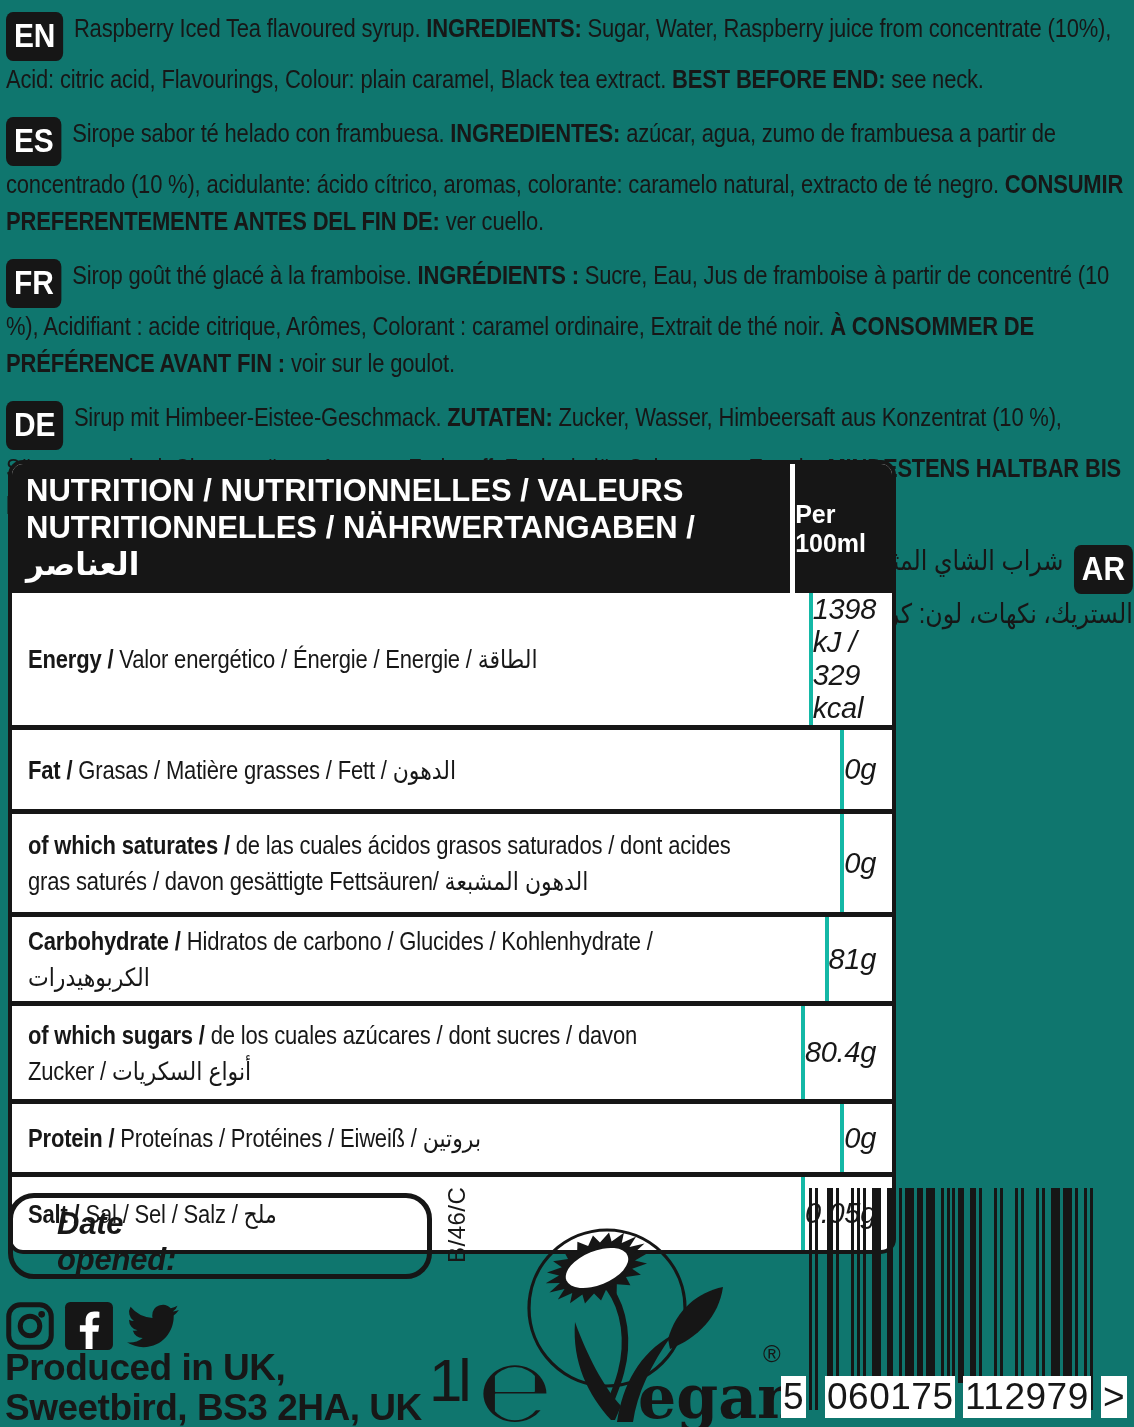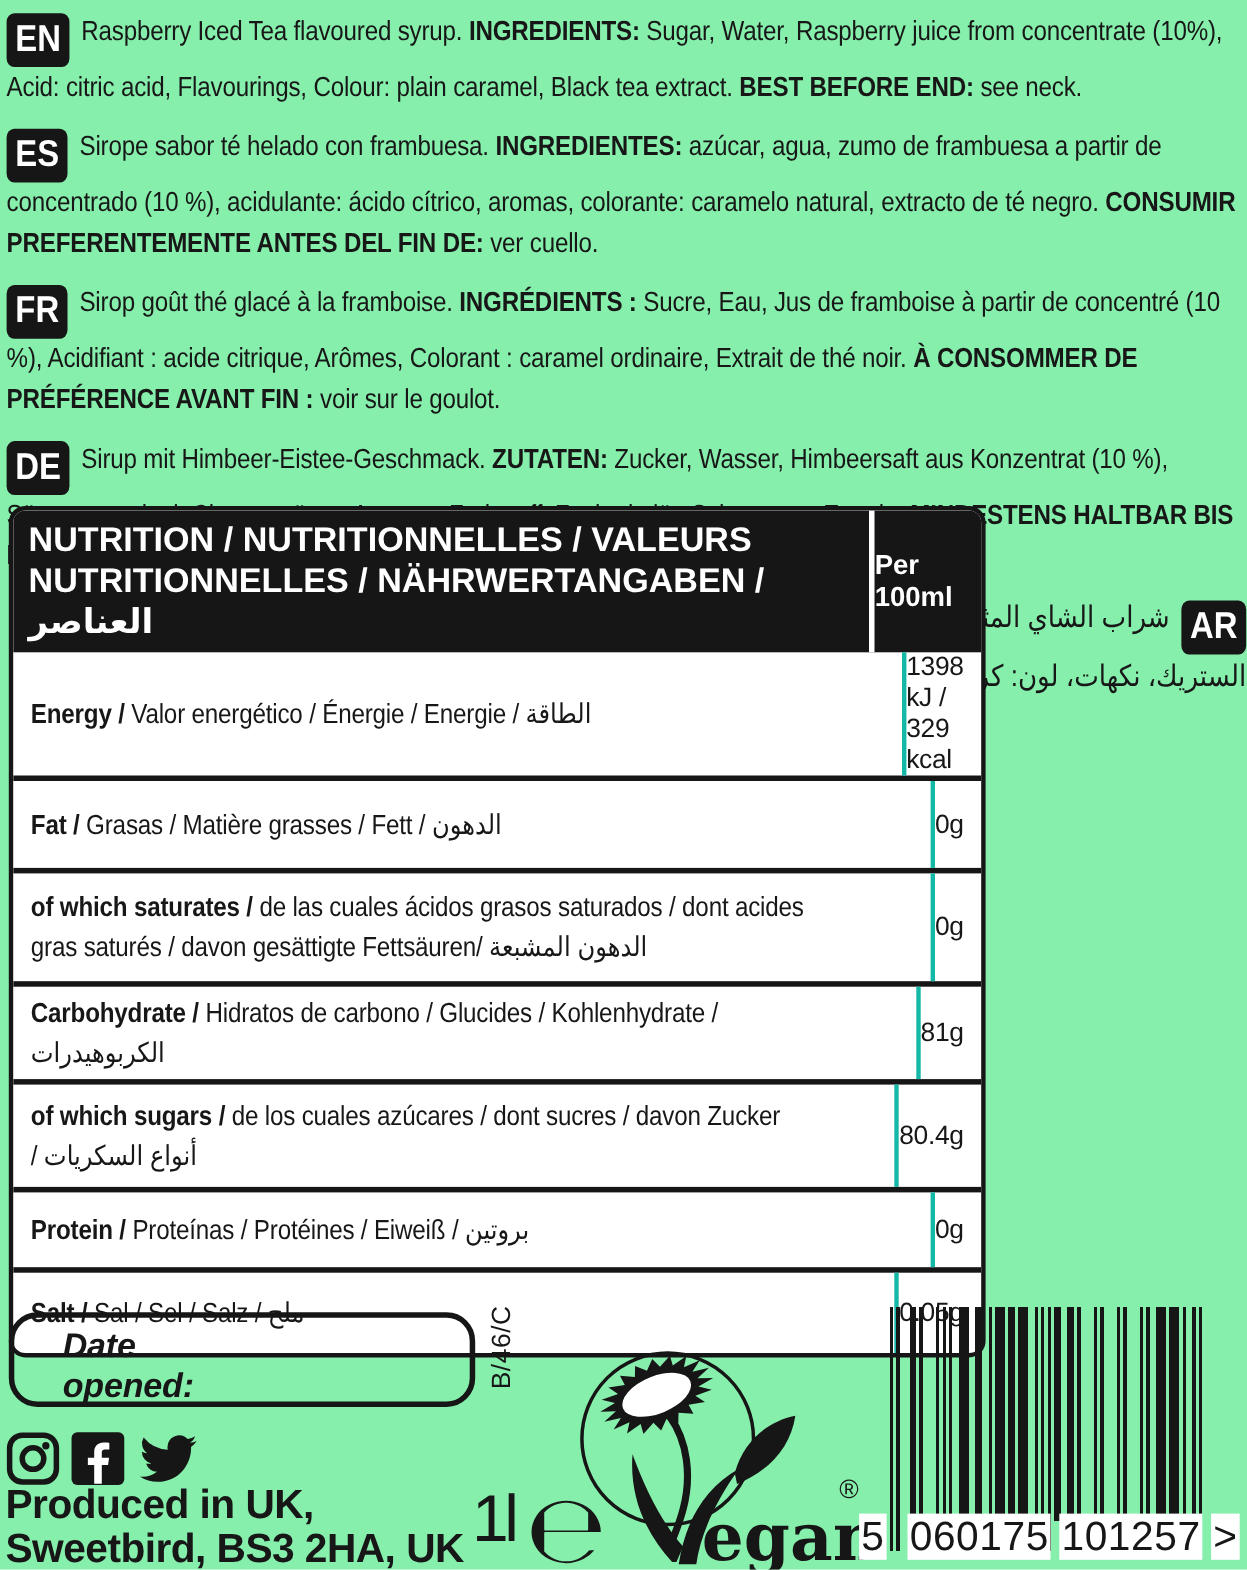--- a/index.html
+++ b/index.html
@@ -1,17 +1,17 @@
 <!DOCTYPE html>
 <html><head>
 <meta charset="utf-8">
 <style>
   html,body{margin:0;padding:0;background:#fff;}
   .canvas{
-    position:relative;width:1134px;height:1427px;background:#86efac;overflow:hidden;
+    position:relative;width:1134px;height:1427px;background:#0f766e;overflow:hidden;
     font-family:"Liberation Sans","DejaVu Sans",sans-serif;color:#171717;
   }
   
   .intro{position:absolute;top:10px;left:6px;width:1282px;transform:scaleX(0.879);transform-origin:0 0;}
   .para{font-size:25px;line-height:37px;letter-spacing:-0.2px;margin:0 0 17px 0;color:#171717;}
   .para b{font-weight:700;}
   .lang-badge{
     display:inline-block;background:#161616;color:#fff;font-weight:700;font-size:34px;line-height:34px;
     padding:6px 9px 9px 9px;border-radius:8px;margin-right:12px;vertical-align:-10px;letter-spacing:0;
   }
@@ -33,21 +33,21 @@
   .nrow{display:flex;box-sizing:border-box;}
   .nrow + .nrow{border-top:5px solid #161616;}
   .nlabel{
     width:872px;box-sizing:border-box;border-right:4px solid #14b8a6;
     display:flex;align-items:center;padding:6px 0 6px 16px;overflow:hidden;
   }
   .ltext{display:block;width:966px;transform:scaleX(0.88);transform-origin:0 50%;
     font-size:25px;line-height:36px;letter-spacing:-0.2px;}
   .ltext b{font-weight:700;}
   .nvalue{flex:1;display:flex;align-items:center;justify-content:flex-end;
-    padding-right:16px;font-size:24px;letter-spacing:-0.3px;}
+    padding-right:16px;font-size:29px;letter-spacing:-0.3px;font-style:italic;}
   .h65{min-height:65px}.h84{min-height:84px}.h103{min-height:103px}.h86{min-height:86px}
   .h98{min-height:98px}.h73{min-height:73px}.h78{min-height:78px}
   
   .date-box{
     position:absolute;left:8px;top:1193px;width:424px;height:86px;box-sizing:border-box;
     border:5px solid #161616;border-radius:26px;padding:8px 0 0 44px;
     font-weight:700;font-size:31px;line-height:36px;letter-spacing:-0.2px;font-style:italic;
   }
   .date-box .dtext{display:block;width:130px;}
   .batch{
@@ -223,17 +223,17 @@
         <rect x="83" y="0" width="1" height="65" fill="#161616"></rect>
         <rect x="85" y="0" width="1" height="65" fill="#161616"></rect>
         <rect x="86" y="0" width="1" height="65" fill="#161616"></rect>
         <rect x="87" y="0" width="1" height="65" fill="#161616"></rect>
         <rect x="89" y="0" width="1" height="65" fill="#161616"></rect>
         <rect x="92" y="0" width="1" height="74" fill="#161616"></rect>
         <rect x="94" y="0" width="1" height="74" fill="#161616"></rect>
       </svg>
     <span class="bc-digit bc-left">5</span>
     <span class="bc-digit bc-g1">060175</span>
-    <span class="bc-digit bc-g2">101257</span>
+    <span class="bc-digit bc-g2">112979</span>
     <span class="bc-digit bc-end">&gt;</span>
   </div>
 
 </div>
 
 </body></html>

